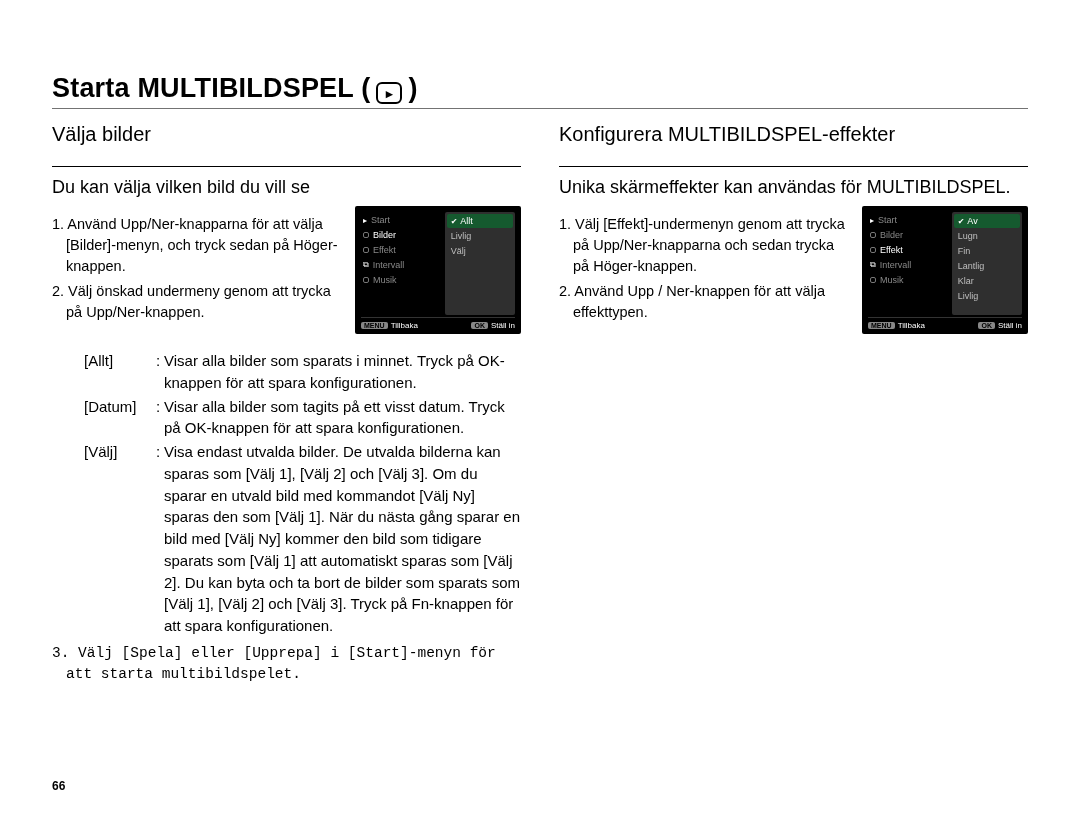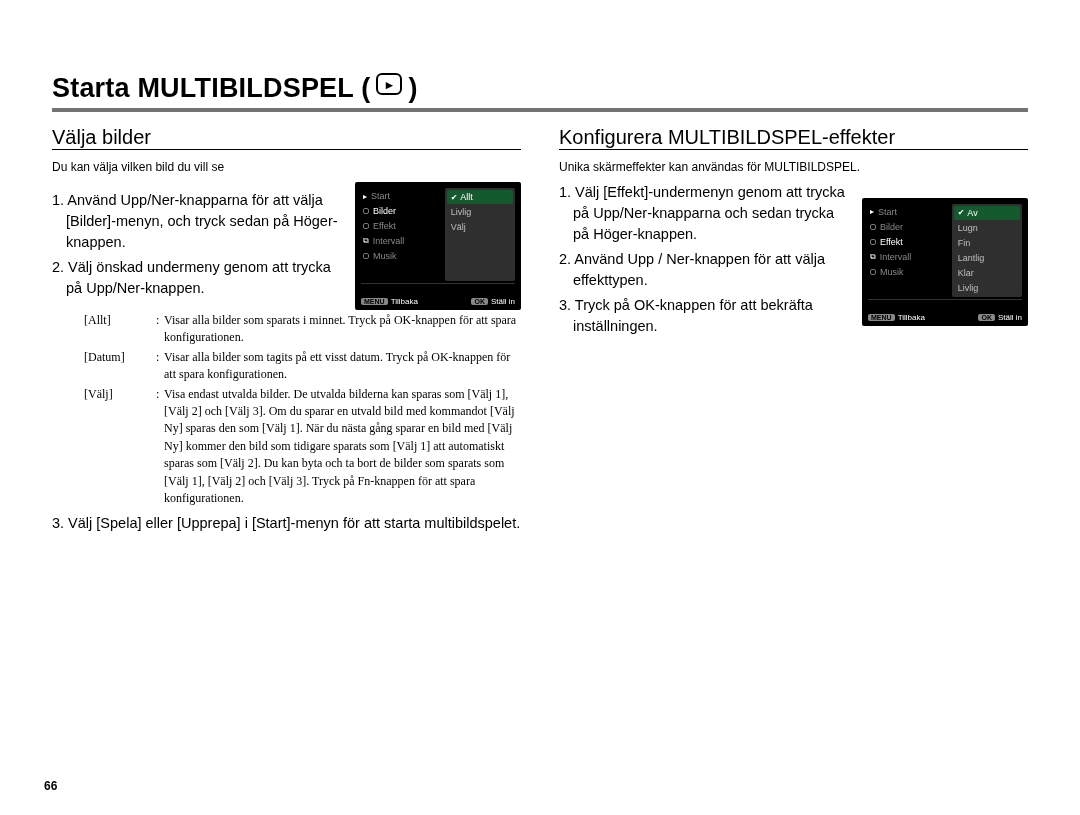--- a/index.html
+++ b/index.html
@@ -11,23 +11,23 @@
     font-family: Arial, Helvetica, sans-serif;
     color: #000;
     padding: 55px 52px 30px 52px;
     position: relative;
   }
   .page-title {
     font-size: 27px;
     font-weight: 600;
     letter-spacing: .2px;
     display: flex;
-    align-items: flex-start;
+    align-items: flex-end;
     gap: 6px;
-    border-bottom: 4px solid #737373;
+    border-bottom: 1px solid #737373;
     padding-bottom: 4px;
     margin-bottom: 6px;
   }
   .title-icon {
     display: inline-flex;
     align-items: center;
     justify-content: center;
     border: 2px solid #000;
     border-radius: 6px;
     width: 26px;
@@ -39,25 +39,25 @@
     gap: 38px;
   }
   .col {
     flex: 1;
     min-width: 0;
   }
   .subhead {
     font-size: 20px;
     font-weight: 400;
     border-bottom: 1px solid #000;
-    padding-bottom: 0;
+    padding-bottom: 20px;
     margin: 8px 0 10px 0;
   }
   .lead {
-    font-size: 12px;
+    font-size: 18px;
     margin: 6px 0 8px 0;
   }
   .row-with-screen {
     display: flex;
     gap: 10px;
     align-items: center;
   }
   .steps {
     font-size: 14.5px;
     line-height: 1.45;
@@ -97,33 +97,33 @@
   }
   .m-row { display:flex; align-items:center; gap:4px; padding:1px 2px; color:#888;}
   .m-row.sel { color:#fff; }
   .m-dot { width:6px;height:6px;border:1px solid #777;border-radius:2px;flex:0 0 auto; }
   .m-icon { font-size:8px; color:#fff; }
   .s-row { padding:2px 4px; border-radius:2px; color:#bfbfbf;}
   .s-row.sel { background:#155a2f; color:#fff; display:flex; align-items:center; gap:3px;}
   .check { font-size:8px; }
   .screen-footer {
     display:flex; justify-content:space-between; font-size:8px; color:#fff;
-    border-top:1px solid #333; padding-top:13px; margin-top:2px;
+    border-top:1px solid #333; padding-top:3px; margin-top:2px;
   }
   .foot-group{display:flex;align-items:center;gap:3px;}
   .badge{background:#888;color:#000;border-radius:2px;font-size:7px;padding:0 3px;font-weight:bold;}
-  .deflist { font-size:12px; line-height:1.45; margin-top:2px;font-family:Liberation Serif, serif; }
+  .deflist { font-size:15px; line-height:1.45; margin-top:16px; }
   .defrow { display:flex; margin: 0 0 2px 32px; }
   .defkey { flex: 0 0 72px; }
   .defcolon { flex:0 0 8px; }
   .defval { flex:1; }
-  .final { font-size:14.5px; line-height:1.45; margin: 6px 0 0 14px; text-indent:-14px; }
+  .final { font-size:14.5px; line-height:1.45; margin: 6px 0 0 14px; text-indent:-14px;font-family:Liberation Mono, monospace; }
   .pagenum {
     position:absolute;
-    left:44px;
+    left:52px;
     bottom:22px;
     font-size:12px;
     font-weight:bold;
   }
 </style>
 </head>
 <body>
 
 <h1 class="page-title">
   <span>Starta MULTIBILDSPEL (</span>
@@ -211,21 +211,20 @@
     <p class="final">3. Välj [Spela] eller [Upprepa] i [Start]-menyn för att starta multibildspelet.</p>
   </div>
 
   <div class="col">
     <h2 class="subhead">Konfigurera MULTIBILDSPEL-effekter</h2>
     <p class="lead">Unika skärmeffekter kan användas för MULTIBILDSPEL.</p>
     <div class="row-with-screen">
       <div class="steps">
         <p class="step">1. Välj [Effekt]-undermenyn genom att trycka på Upp/Ner-knapparna och sedan trycka på Höger-knappen.</p>
         <p class="step">2. Använd Upp / Ner-knappen för att välja effekttypen.</p>
-        <p class="step">3. Tryck på OK-knappen för att bekräfta inställningen.</p>
       </div>
 
       <div class="screen">
         <div class="screen-body">
           <div class="screen-menu">
             <div class="m-row">
                 <span class="m-icon">▸</span>
                 <span>Start</span>
               </div>
             <div class="m-row">

